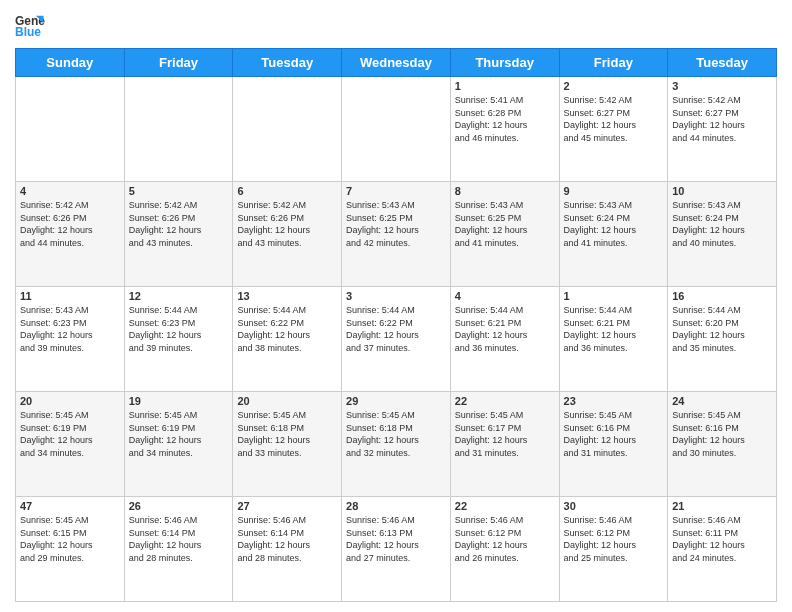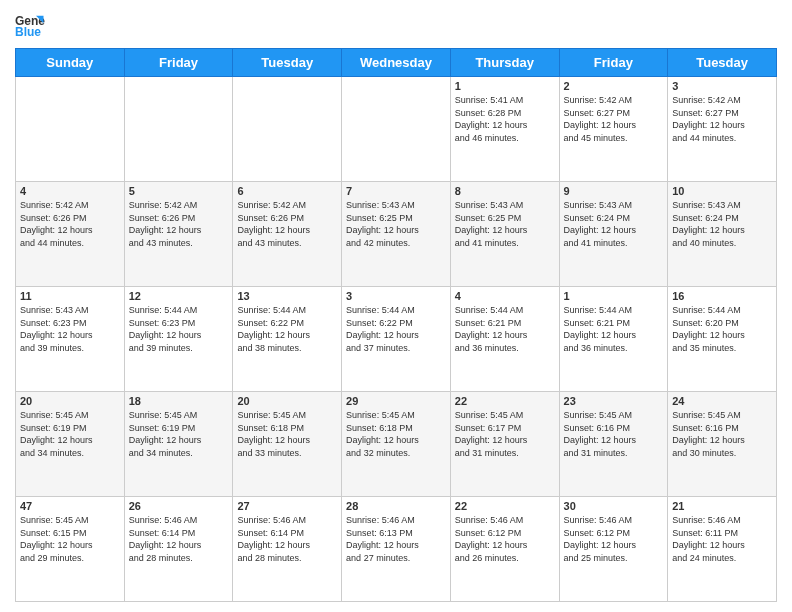--- a/index.html
+++ b/index.html
@@ -248,21 +248,21 @@
         </tr>
         <tr>
           <td>
             <span class="day-num">20</span>
             <div class="cell-text" style="white-space: pre-line;">Sunrise: 5:45 AM
 Sunset: 6:19 PM
 Daylight: 12 hours
 and 34 minutes.</div>
           </td>
           <td>
-            <span class="day-num">18</span>
+            <span class="day-num">19</span>
             <div class="cell-text" style="white-space: pre-line;">Sunrise: 5:45 AM
 Sunset: 6:19 PM
 Daylight: 12 hours
 and 34 minutes.</div>
           </td>
           <td>
             <span class="day-num">20</span>
             <div class="cell-text" style="white-space: pre-line;">Sunrise: 5:45 AM
 Sunset: 6:18 PM
 Daylight: 12 hours

